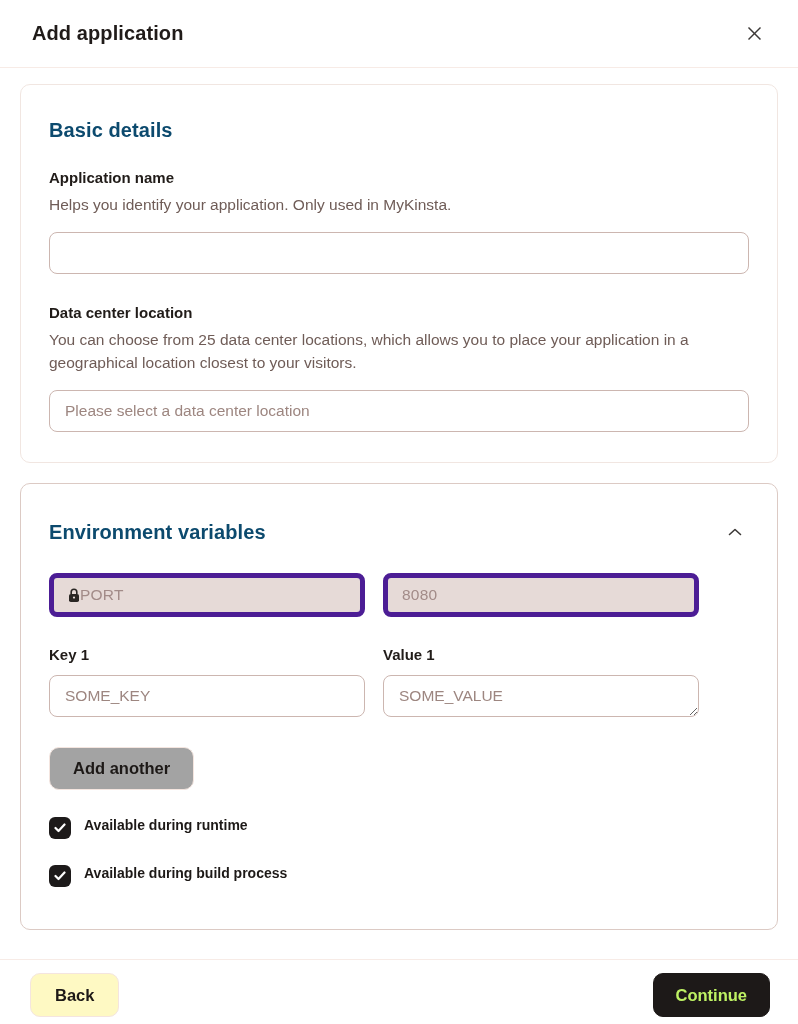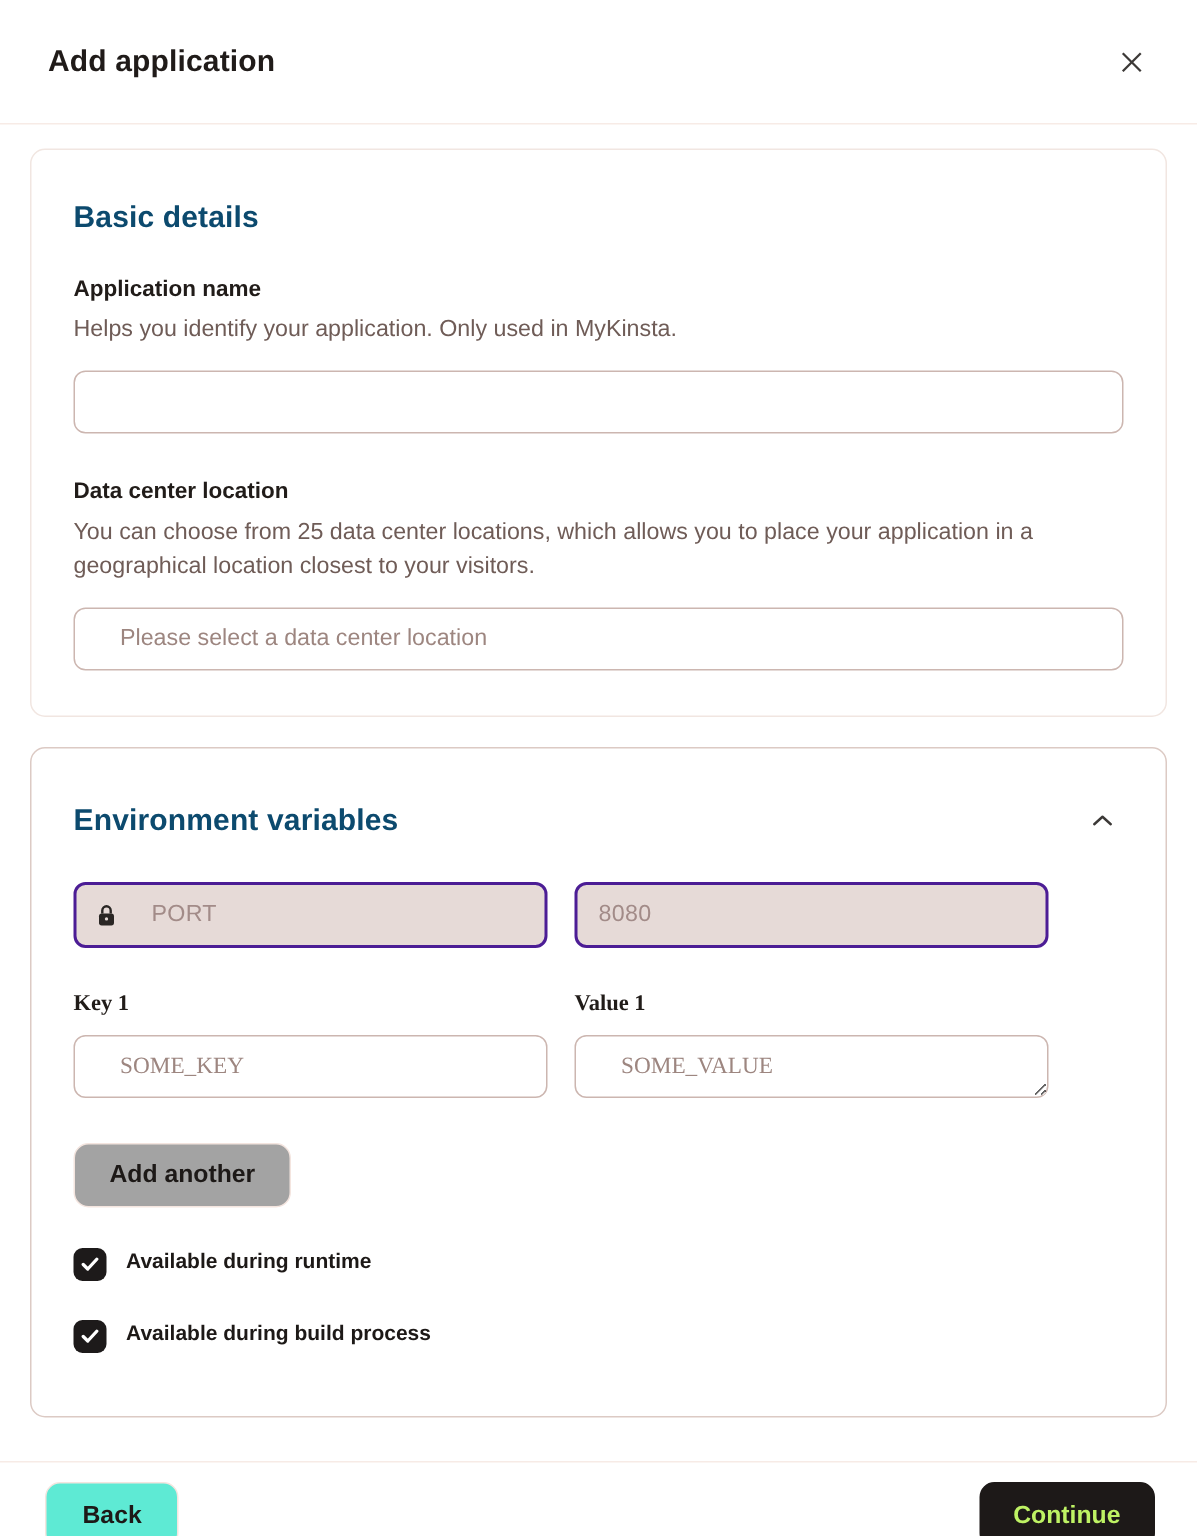--- a/index.html
+++ b/index.html
@@ -7,21 +7,21 @@
   body {
     font-family: "Liberation Sans", "DejaVu Sans", sans-serif;
     background: #ffffff;
     color: #201b19;
     overflow: hidden;
   }
   .modal { width: 798px; height: 1024px; display: flex; flex-direction: column; }
 
   
   .modal-header {
-    height: 83px;
+    height: 68px;
     padding: 0 30px 0 32px;
     display: flex; align-items: center; justify-content: space-between;
     border-bottom: 1px solid #f7ebe6;
     flex-shrink: 0;
   }
   .modal-title { font-size: 20px; font-weight: 700; letter-spacing: .1px; }
   .close-btn {
     background: none; border: none; cursor: pointer;
     width: 28px; height: 28px; display: flex; align-items: center; justify-content: center;
   }
@@ -36,41 +36,41 @@
   .card-basic { border: 1px solid #f1e6e1; }
   .card-env { border: 1px solid #dccac4; margin-top: 20px; padding-bottom: 42px; }
   .card-heading { font-size: 20px; font-weight: 700; letter-spacing: .1px; color: #0c4a6e; }
 
   .field { margin-top: 27px; }
   .field-label { display: block; font-size: 15px; font-weight: 700; color: #211c19; }
   .field-desc { margin-top: 7px; font-size: 15.5px; line-height: 23px; color: #6f5c57; max-width: 700px; }
   .text-input {
     margin-top: 16px; width: 100%; height: 42px;
     border: 1px solid #ccb6b0; border-radius: 8px;
-    background: #fff; padding: 0 30px;
+    background: #fff; padding: 0 15px;
     font-family: inherit; font-size: 15.5px; color: #36302d;
     outline: none; display: block;
   }
   .text-input::placeholder { color: #9d8680; opacity: 1; }
 
   
   .env-header { display: flex; align-items: center; justify-content: space-between; }
   .collapse-btn { background: none; border: none; cursor: pointer; width: 28px; height: 28px;
     display: flex; align-items: center; justify-content: center; }
 
   .env-row { display: flex; gap: 18px; margin-top: 27px; }
   .locked-input {
     height: 44px; width: 316px;
-    background: #e6dad7; border: 2px solid #4c1d95; border-radius: 8px;
-    display: flex; align-items: center; padding: 0 14px; gap: 24px;
+    background: #e6dad7; border: 5px solid #4c1d95; border-radius: 8px;
+    display: flex; align-items: center; padding: 0 14px; gap: 0;
   }
   .locked-text { font-size: 15.5px; color: #a28b88; letter-spacing: .2px; }
 
   .kv-row { display: flex; gap: 18px; margin-top: 29px; }
-  .kv-col { width: 316px; font-family: Liberation Serif, serif; }
+  .kv-col { width: 316px; }
   .kv-col .text-input { margin-top: 12px; }
   textarea.text-input {
     height: 42px; padding-top: 10px; resize: both; line-height: 20px;
     min-height: 42px; max-width: 316px;
   }
 
   .add-another-btn {
     margin-top: 30px; height: 43px; padding: 0 23px;
     background: #a3a3a3; border: 1px solid #f4e5df; border-radius: 10px;
     font-family: inherit; font-size: 16.5px; font-weight: 700; color: #1d1917;
@@ -88,21 +88,21 @@
   
   .modal-footer {
     margin-top: 29px;
     border-top: 1px solid #f7ebe6;
     padding: 13px 28px 0 30px;
     display: flex; align-items: flex-start; justify-content: space-between;
     height: 67px; flex-shrink: 0;
   }
   .back-btn {
     height: 44px; padding: 0 24px;
-    background: #5eead4; border: 1px solid #f4e5df; border-radius: 10px;
+    background: #fef9c3; border: 1px solid #f4e5df; border-radius: 10px;
     font-family: inherit; font-size: 16.5px; font-weight: 700; color: #1d1917; cursor: pointer;
   }
   .continue-btn {
     height: 44px; padding: 0 22px;
     background: #1d1918; border: 1px solid #1d1918; border-radius: 10px;
     font-family: inherit; font-size: 16.5px; font-weight: 700; color: #bef264; cursor: pointer;
   }
   svg { display: block; }
 </style>
 </head>

